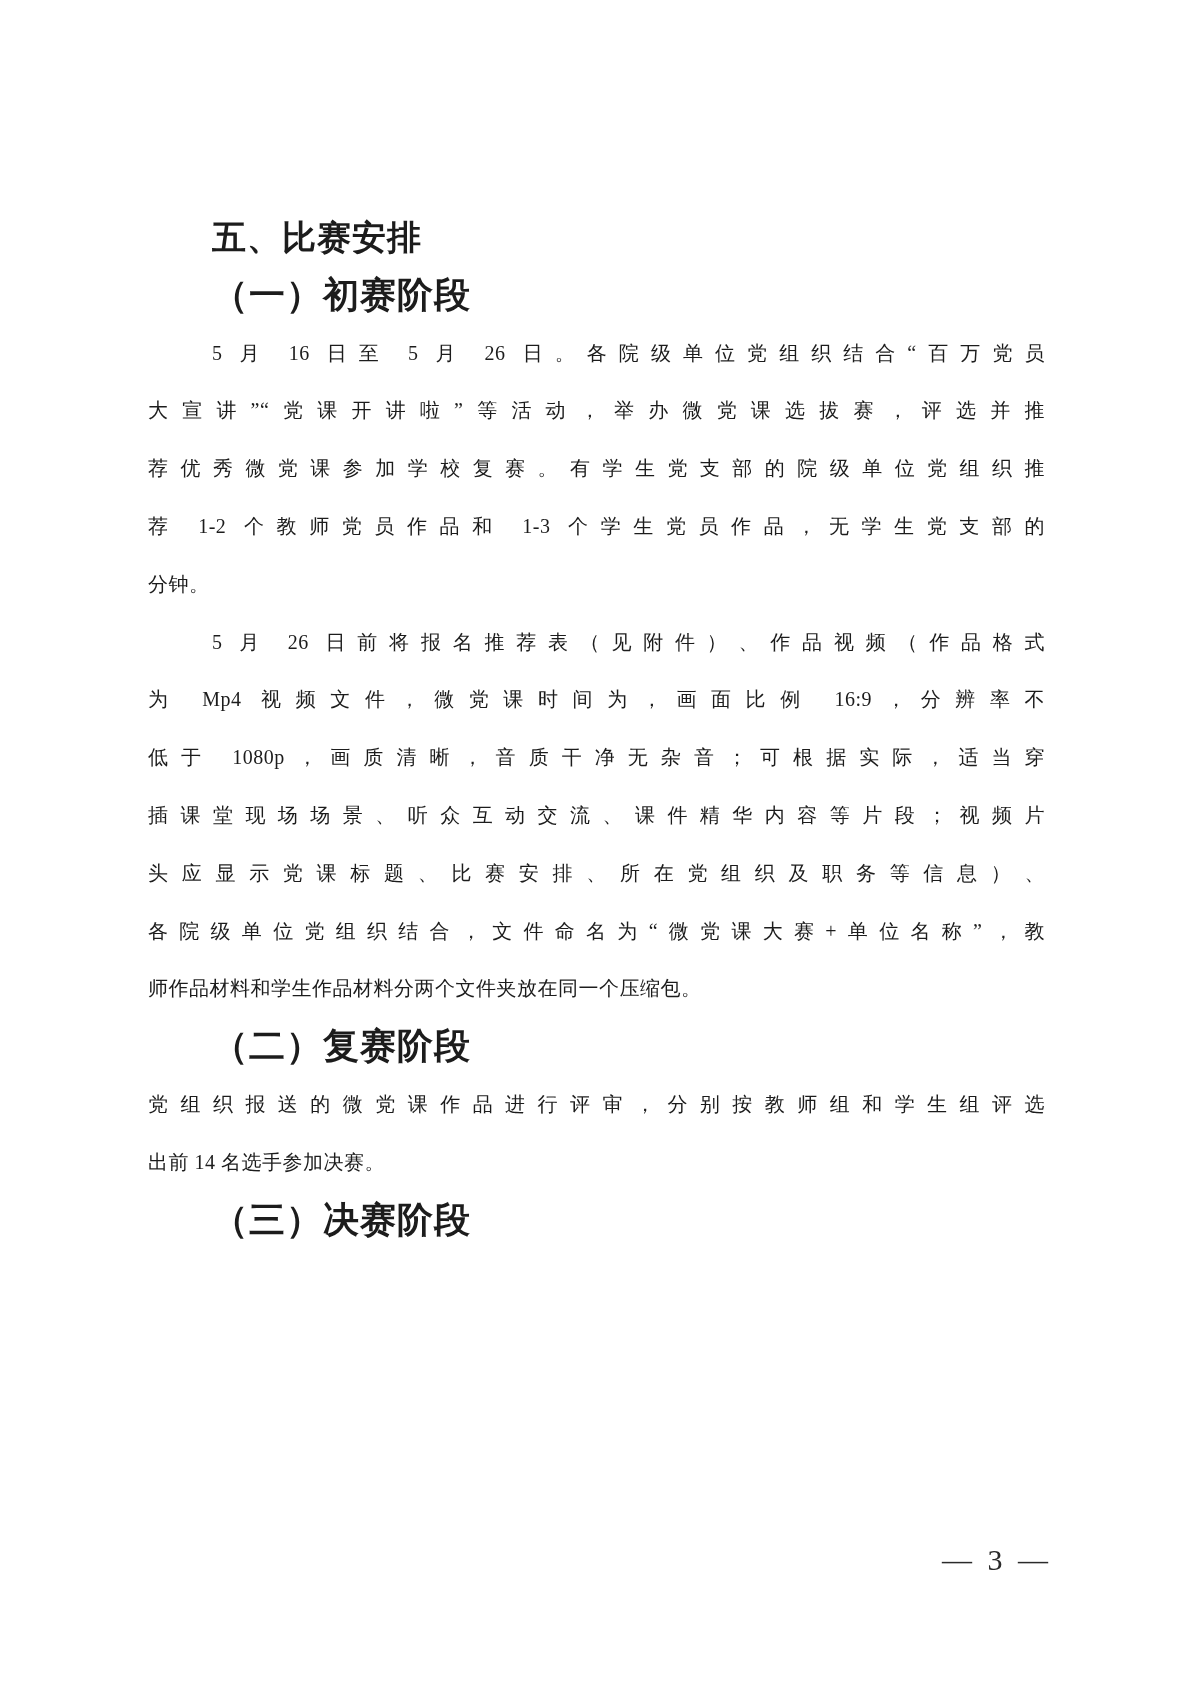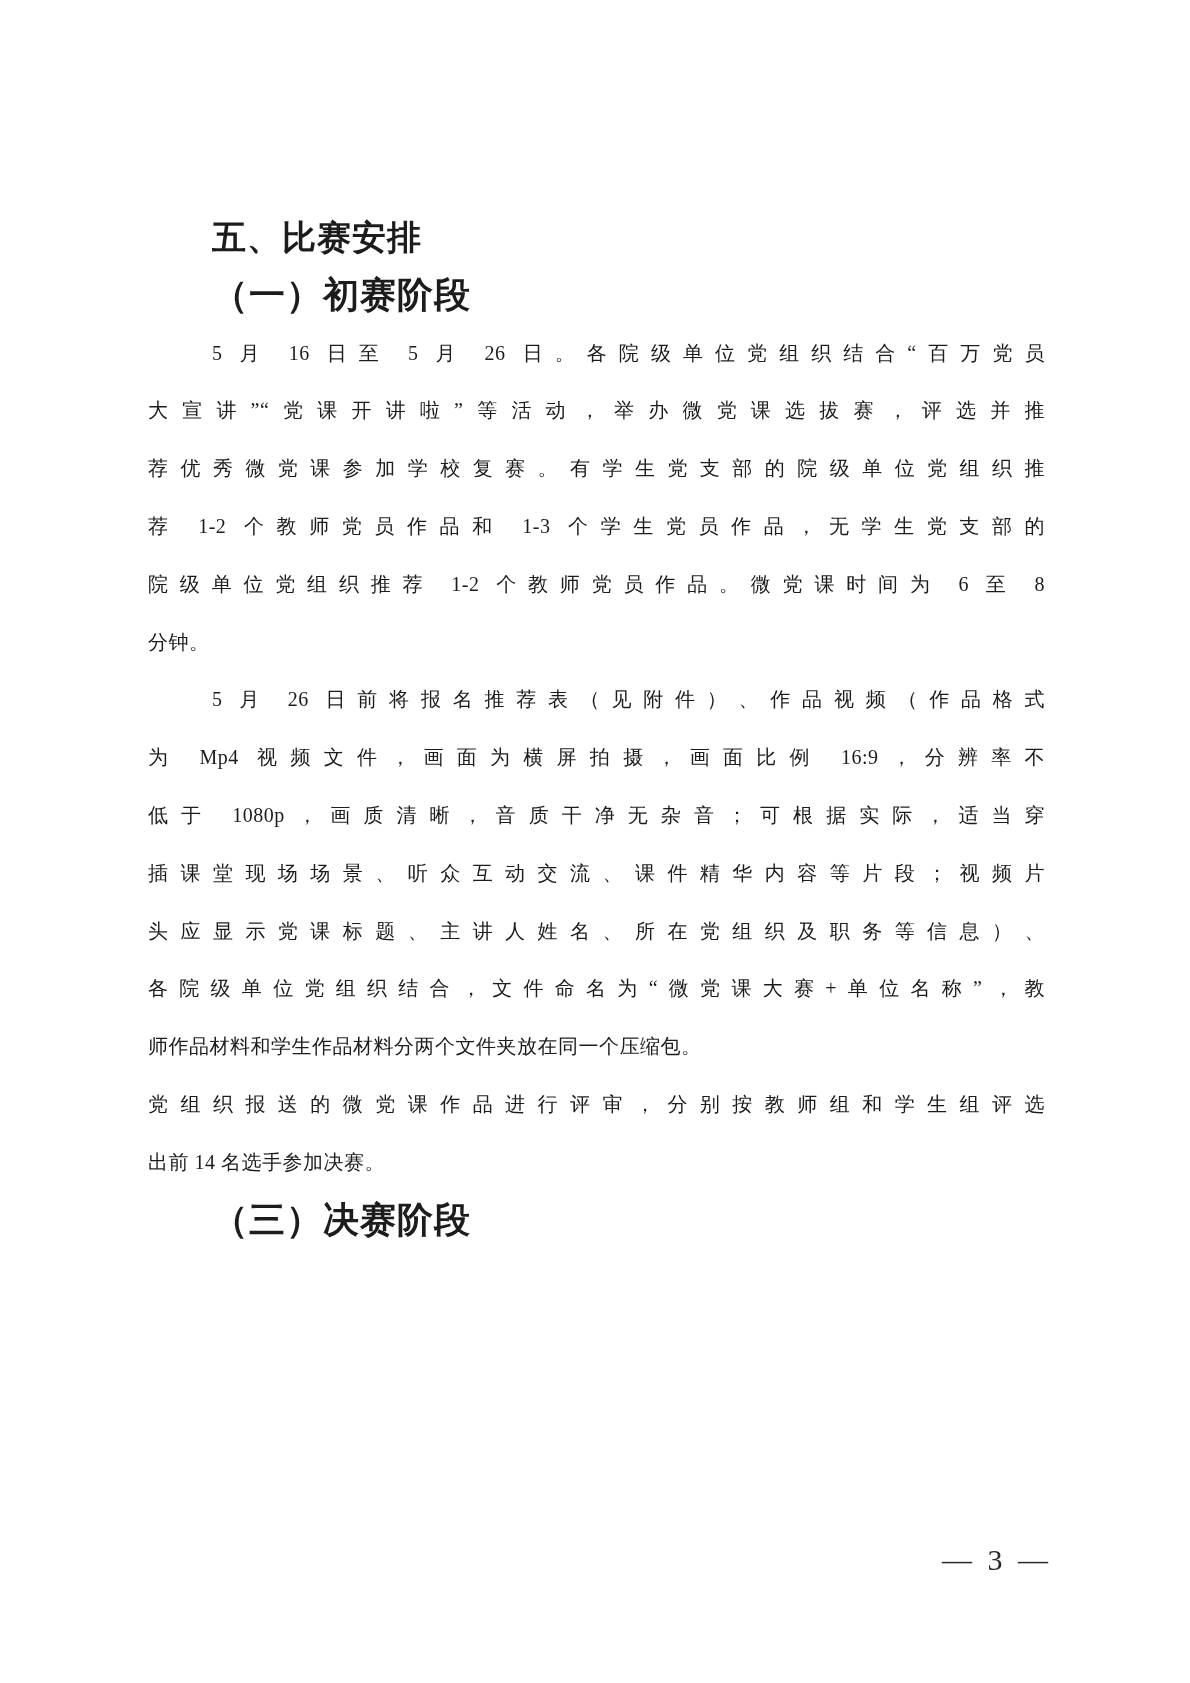--- a/index.html
+++ b/index.html
@@ -67,27 +67,27 @@
 <body>
 
 <div class="page">
   <div class="doc-body">
       <div class="line h1">五、比赛安排</div>
       <div class="line h2">（一）初赛阶段</div>
       <div class="line body just indent">5 月 16 日至 5 月 26 日。各院级单位党组织结合“百万党员</div>
       <div class="line body just">大宣讲”“党课开讲啦”等活动，举办微党课选拔赛，评选并推</div>
       <div class="line body just">荐优秀微党课参加学校复赛。有学生党支部的院级单位党组织推</div>
       <div class="line body just">荐 1-2 个教师党员作品和 1-3 个学生党员作品，无学生党支部的</div>
-      <div class="line body just">院级单位党组织推荐 1-2 个教师党员作品。微党课时间为 6 至 8</div>
       <div class="line body">分钟。</div>
       <div class="line body just indent">5 月 26 日前将报名推荐表（见附件）、作品视频（作品格式</div>
-      <div class="line body just">为 Mp4 视频文件，画面为横屏拍摄，画面比例 16:9，分辨率不</div>
+      <div class="line body just">为 Mp4 视频文件，微党课时间为，画面比例 16:9，分辨率不</div>
       <div class="line body just">低于 1080p，画质清晰，音质干净无杂音；可根据实际，适当穿</div>
       <div class="line body just">插课堂现场场景、听众互动交流、课件精华内容等片段；视频片</div>
-      <div class="line body just">头应显示党课标题、主讲人姓名、所在党组织及职务等信息）、</div>
+      <div class="line body just">头应显示党课标题、比赛安排、所在党组织及职务等信息）、</div>
       <div class="line body just">各院级单位党组织结合，文件命名为“微党课大赛+单位名称”，教</div>
       <div class="line body">师作品材料和学生作品材料分两个文件夹放在同一个压缩包。</div>
+      <div class="line h2">（二）复赛阶段</div>
       <div class="line body just">党组织报送的微党课作品进行评审，分别按教师组和学生组评选</div>
       <div class="line body">出前 14 名选手参加决赛。</div>
       <div class="line h2">（三）决赛阶段</div>
     </div>
   <div class="page-number">— 3 —</div>
 </div>
 
 </body></html>

